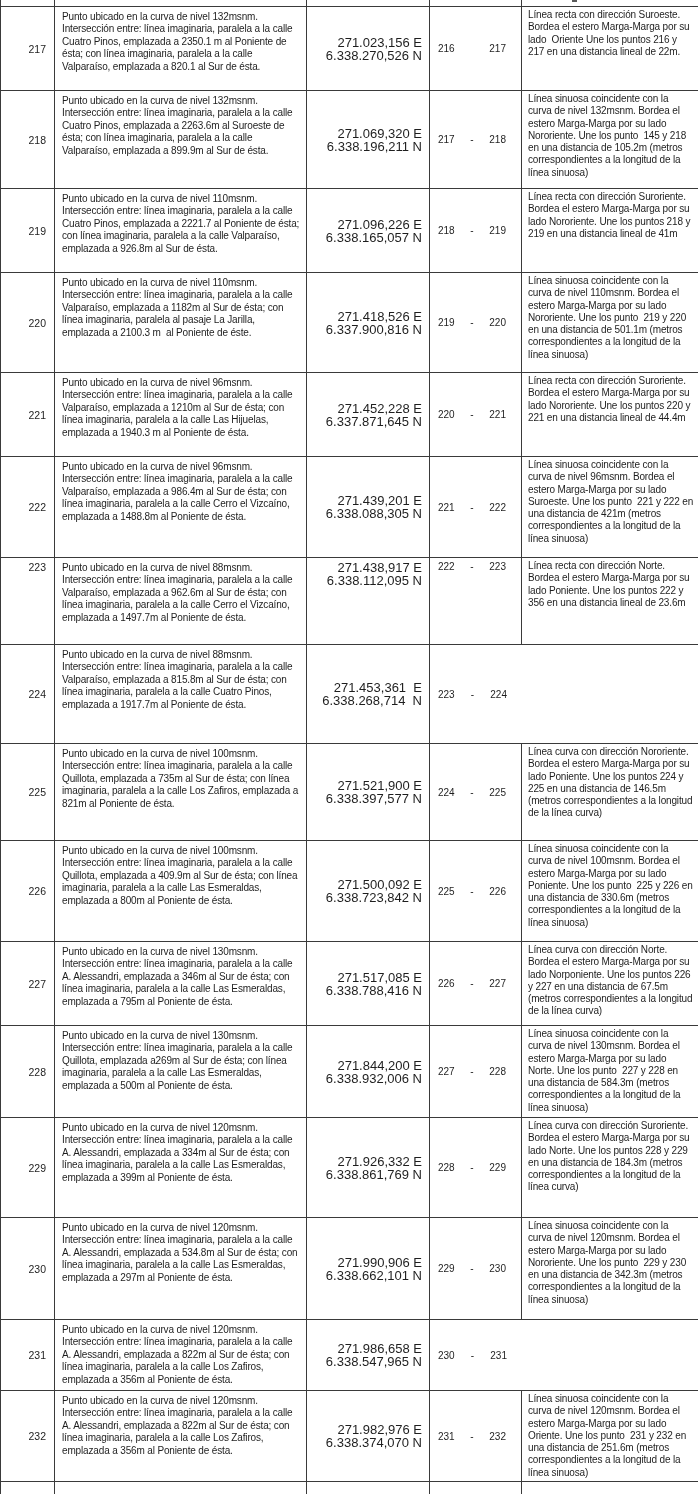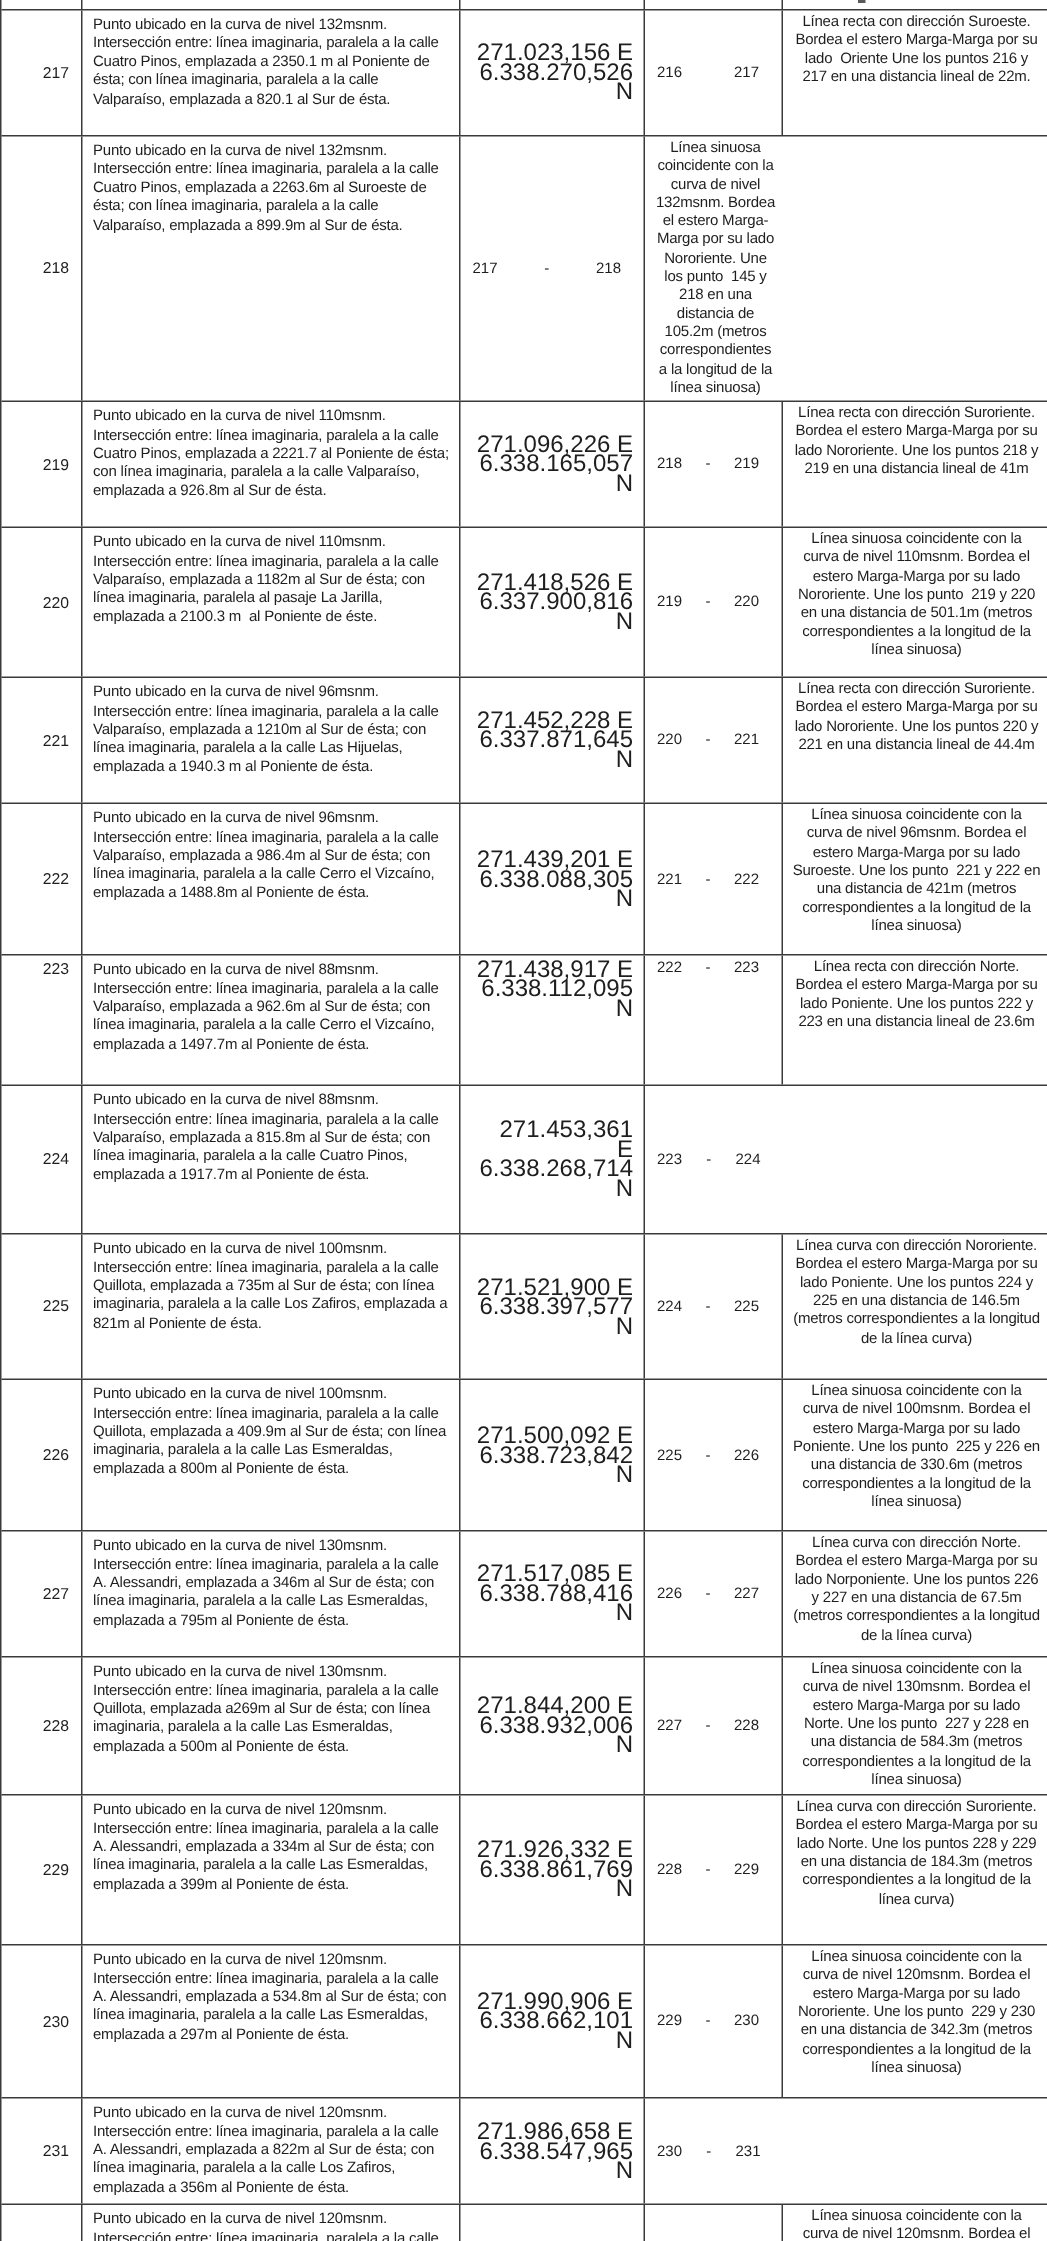--- a/index.html
+++ b/index.html
@@ -30,35 +30,34 @@
     justify-content:flex-end; align-items:center;
     font-size:10.5px; padding:2px 8px 2px 2px; text-align:right;
   }
   .c-desc {
     align-items:flex-start; padding:4px 6px 2px 7px;
     font-size:10px; line-height:12.4px; letter-spacing:-0.15px;
     white-space:pre-wrap;
   }
   .c-coord {
     justify-content:flex-end; align-items:center; text-align:right;
-    font-size:16px; line-height:13px; padding:2px 7px;
+    font-size:13px; line-height:13px; padding:2px 7px;
     white-space:pre-wrap;
   }
   .c-range {
     align-items:center; font-size:10px;
     padding:0 15px 0 8px;
   }
   .c-range .range-inner {
     display:flex; justify-content:space-between; width:100%;
   }
   .c-line {
     align-items:flex-start; padding:2px 4px 2px 6px;
     font-size:10px; line-height:12.3px; letter-spacing:-0.15px;
     white-space:pre-wrap;
-    text-align:center;
   }
   .row.vtop .c-num, .row.vtop .c-coord, .row.vtop .c-range { align-items:flex-start; padding-top:3px; }
   
   #rows .row:nth-child(1){min-height:84px}
   #rows .row:nth-child(2){min-height:98px}
   #rows .row:nth-child(3){min-height:84px}
   #rows .row:nth-child(4){min-height:100px}
   #rows .row:nth-child(5){min-height:84px}
   #rows .row:nth-child(6){min-height:101px}
   #rows .row:nth-child(7){min-height:87px}
@@ -111,20 +110,22 @@
             <span>217</span>
           </span>
         </div>
         <div class="cell c-line"><span>Línea recta con dirección Suroeste. Bordea el estero Marga-Marga por su lado  Oriente Une los puntos 216 y 217 en una distancia lineal de 22m.</span></div>
       </div>
         <div class="row">
         <div class="cell c-num">
             <span>218</span>
           </div>
         <div class="cell c-desc"><span>Punto ubicado en la curva de nivel 132msnm. Intersección entre: línea imaginaria, paralela a la calle Cuatro Pinos, emplazada a 2263.6m al Suroeste de ésta; con línea imaginaria, paralela a la calle Valparaíso, emplazada a 899.9m al Sur de ésta.</span></div>
+        <div class="cell c-coord"><span>271.069,320 E
+6.338.196,211 N</span></div>
         <div class="cell c-range">
           <span class="range-inner">
             <span>217</span>
             <span>-</span>
             <span>218</span>
           </span>
         </div>
         <div class="cell c-line"><span>Línea sinuosa coincidente con la curva de nivel 132msnm. Bordea el estero Marga-Marga por su lado Nororiente. Une los punto  145 y 218 en una distancia de 105.2m (metros correspondientes a la longitud de la línea sinuosa)</span></div>
       </div>
         <div class="row">
@@ -198,21 +199,21 @@
         <div class="cell c-desc"><span>Punto ubicado en la curva de nivel 88msnm. Intersección entre: línea imaginaria, paralela a la calle Valparaíso, emplazada a 962.6m al Sur de ésta; con línea imaginaria, paralela a la calle Cerro el Vizcaíno, emplazada a 1497.7m al Poniente de ésta.</span></div>
         <div class="cell c-coord"><span>271.438,917 E
 6.338.112,095 N</span></div>
         <div class="cell c-range">
           <span class="range-inner">
             <span>222</span>
             <span>-</span>
             <span>223</span>
           </span>
         </div>
-        <div class="cell c-line"><span>Línea recta con dirección Norte. Bordea el estero Marga-Marga por su lado Poniente. Une los puntos 222 y 223 en una distancia lineal de 23.6m</span></div>
+        <div class="cell c-line"><span>Línea recta con dirección Norte. Bordea el estero Marga-Marga por su lado Poniente. Une los puntos 222 y 356 en una distancia lineal de 23.6m</span></div>
       </div>
         <div class="row">
         <div class="cell c-num">
             <span>224</span>
           </div>
         <div class="cell c-desc"><span>Punto ubicado en la curva de nivel 88msnm. Intersección entre: línea imaginaria, paralela a la calle Valparaíso, emplazada a 815.8m al Sur de ésta; con línea imaginaria, paralela a la calle Cuatro Pinos, emplazada a 1917.7m al Poniente de ésta.</span></div>
         <div class="cell c-coord"><span>271.453,361  E
 6.338.268,714  N</span></div>
         <div class="cell c-range">
           <span class="range-inner">

